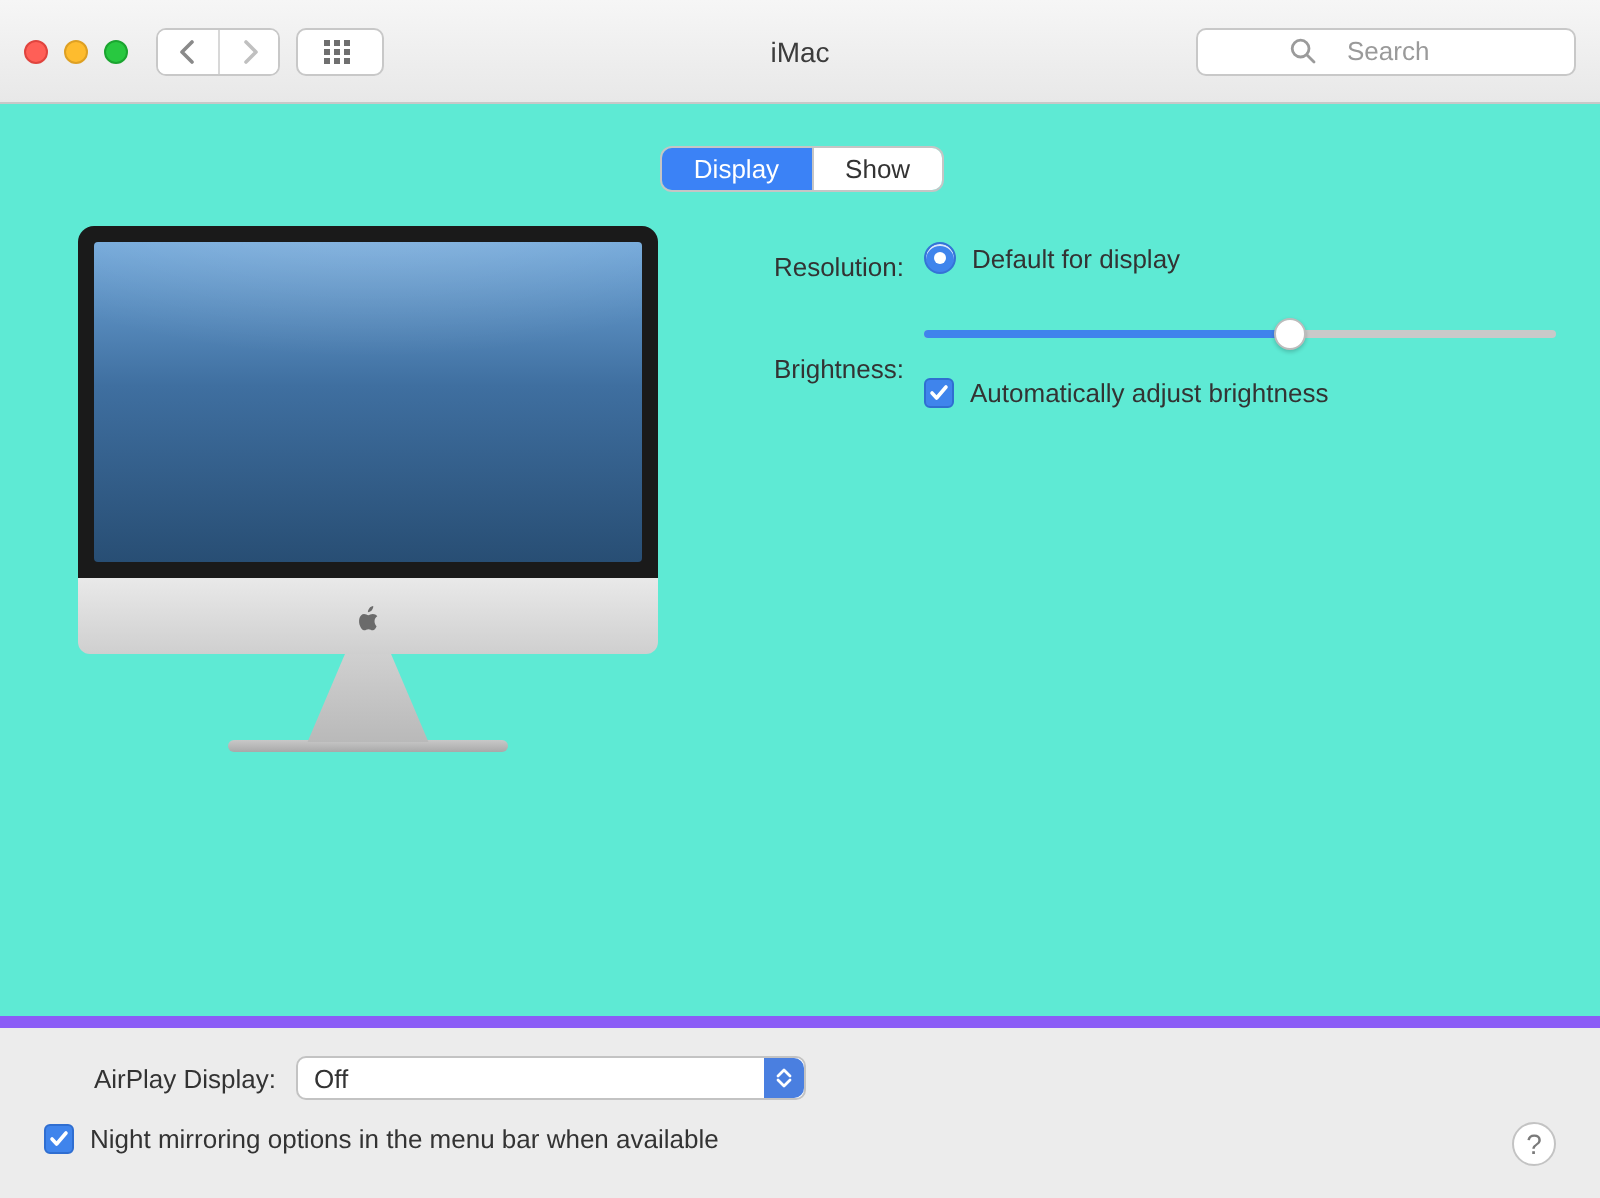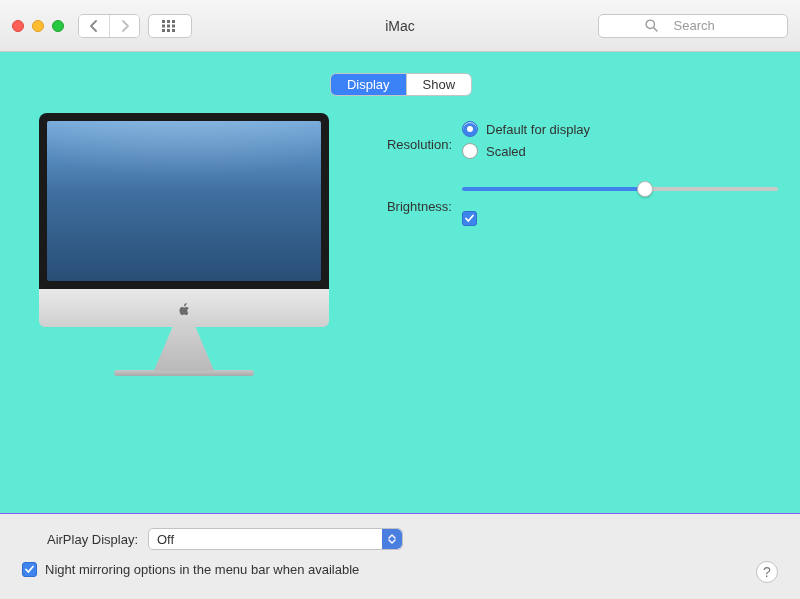--- a/index.html
+++ b/index.html
@@ -187,21 +187,21 @@
   .slider .thumb {
     position:absolute; width:16px; height:16px; border-radius:50%;
     background:#fff; border:1px solid #bcbcbc;
     left:58%; transform:translateX(-50%);
     box-shadow:0 1px 2px rgba(0,0,0,.2);
   }
 
   
   .footer {
     padding: 14px 22px 16px 22px;
-    border-top: 1px solid #8b5cf6;
+    border-top: 6px solid #8b5cf6;
     background: #ececec;
   }
   .footer-row { display:flex; align-items:center; gap:10px; margin-bottom:12px; }
   .footer-row .footer-label { text-align:right; width:116px; }
   .select {
     position:relative;
     height:22px; width:255px;
     border:1px solid #c3c3c3; border-radius:5px;
     background:#fff; display:flex; align-items:center;
     padding:0 8px; font-size:13px;
@@ -297,41 +297,38 @@
       <div class="settings">
         <div class="row">
           <div class="label">Resolution:</div>
           <div class="options">
             <div class="radio-line">
               <span class="radio-outer checked">
                   <span class="radio-dot"></span>
                 </span>
               <span>Default for display</span>
             </div>
-            <div class="radio-line">
-              <span class="radio-outer"></span>
-              <span>Scaled</span>
-            </div>
           </div>
         </div>
 
         <div class="row">
           <div class="label">Brightness:</div>
           <div class="options">
             <div class="slider">
               <div class="track"></div>
               <div class="fill" id="brightness-fill" style="width: 58%;"></div>
               <div class="thumb" id="brightness-thumb" style="left: 58%;"></div>
             </div>
             <div class="check-line" style="margin-top:12px">
               <span class="checkbox checked">
                 <svg width="11" height="11" viewBox="0 0 11 11">
                     <path d="M2 5.5 L4.3 8 L9 2.5" fill="none" stroke="#fff" stroke-width="1.8" stroke-linecap="round" stroke-linejoin="round"></path>
                   </svg>
               </span>
+              <span>Automatically adjust brightness</span>
             </div>
           </div>
         </div>
       </div>
     </div>
   </div>
 
   <div class="footer" style="position:relative">
     <div class="footer-row">
       <div class="footer-label">AirPlay Display:</div>

